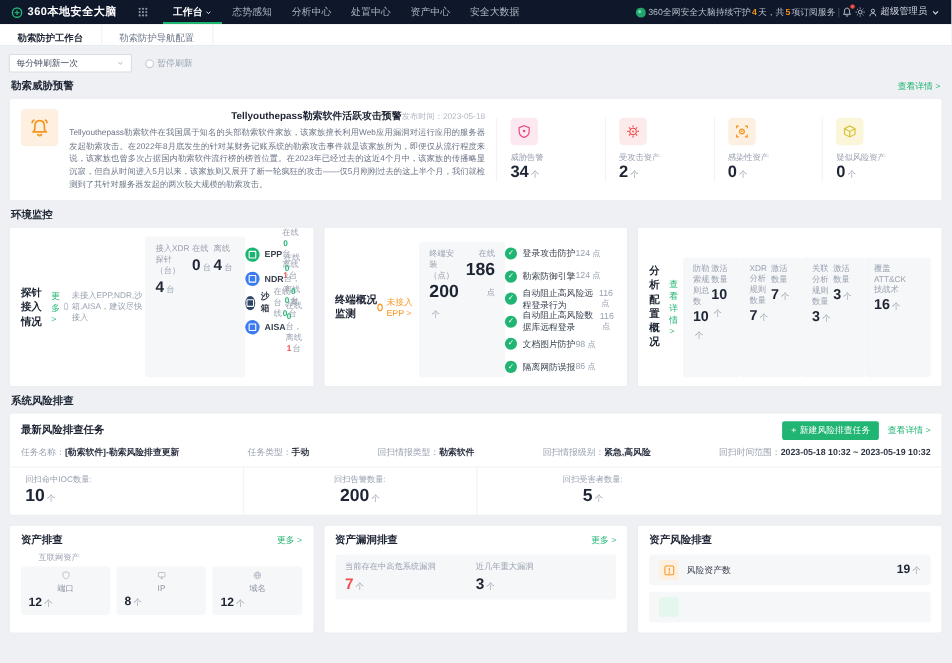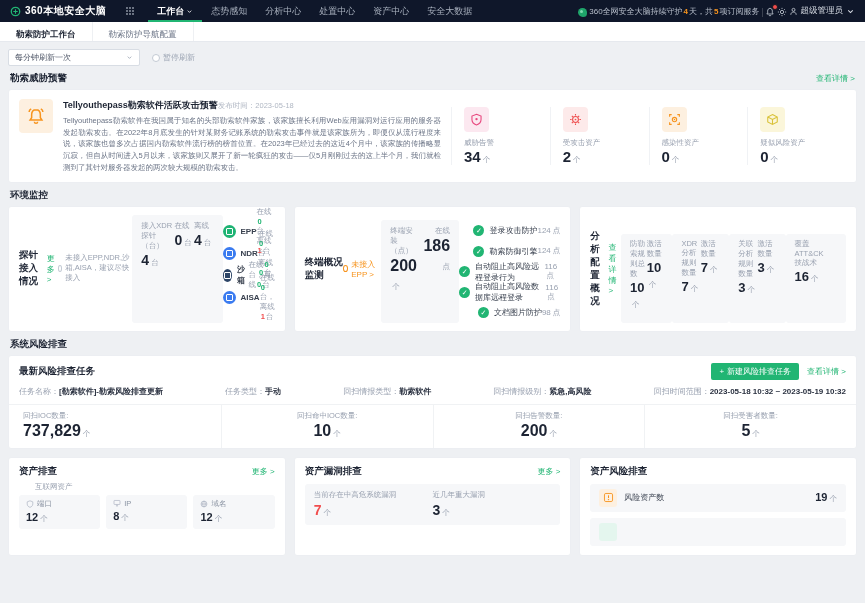--- a/index.html
+++ b/index.html
@@ -10,62 +10,62 @@
   .navbar { height:22px; background:#0f172a; display:flex; align-items:center; padding:0 10px; color:#aab2bf; font-size:9px; }
   .logo { display:flex; align-items:center; gap:4px; }
   .logo svg { width:11px; height:11px; }
   .logo-text { color:#fff; font-weight:bold; font-size:10px; letter-spacing:.5px; }
   .apps-icon { margin-left:20px; display:grid; grid-template-columns:repeat(3,2px); grid-gap:1px; cursor:pointer; }
   .apps-icon i { width:2px; height:2px; background:#8b93a1; border-radius:50%; }
   .mainnav { display:flex; align-items:center; height:100%; margin-left:14px; }
   .nav-item { display:flex; align-items:center; gap:2px; padding:0 9px; height:100%; cursor:pointer; color:#aab2bf; }
   .nav-item.active { color:#fff; font-weight:bold; box-shadow:inset 0 -2px 0 #21b573; }
   .nav-item svg { width:7px; height:7px; }
-  .nav-right { margin-left:auto; display:flex; align-items:flex-end; gap:2px; }
+  .nav-right { margin-left:auto; display:flex; align-items:center; gap:2px; }
   .brain-dot { width:9px; height:9px; border-radius:50% 50% 45% 55%; background:#1fa56b; position:relative; }
   .brain-dot::after { content:""; position:absolute; left:2px; top:2px; width:3px; height:3px; border-radius:50%; background:#7fd9b0; }
   .sub-text { font-size:8px; color:#b8bfcb; }
   .sub-num { color:#f7941e; font-weight:bold; margin:0 1px; }
   .nav-divider { width:1px; height:9px; background:#3a4150; }
   .icon-btn { position:relative; display:flex; align-items:center; cursor:pointer; color:#c3cad4; }
   .icon-btn svg { width:10px; height:10px; }
   .badge-dot { position:absolute; top:-3px; right:-3px; width:6px; height:6px; background:#f14d4d; border-radius:50%; border:1px solid #151921; }
   .user-menu { display:flex; align-items:center; gap:3px; cursor:pointer; color:#d7dce4; font-size:8.5px; }
   .user-menu svg { width:9px; height:9px; }
 
   
   .tabbar { height:20px; background:#fff; display:flex; align-items:stretch; border-bottom:1px solid #e6e9ee; }
   .tab { display:flex; align-items:flex-end; padding:0 16px; font-size:8.5px; color:#6b7486; border-right:1px solid #eef0f3; cursor:pointer; }
   .tab.active { color:#1d2433; font-weight:bold; }
 
   
   .content { padding:5px 8px; }
   .toolbar { display:flex; align-items:center; margin:2px 0 4px; }
-  .sel { display:inline-flex; align-items:center; justify-content:space-between; width:132px; height:17px;
+  .sel { display:inline-flex; align-items:center; justify-content:space-between; width:112px; height:17px;
     background:#fff; border:1px solid #d8dde4; border-radius:2px; padding:0 6px; font-size:8px; color:#4a5263; cursor:pointer; }
   .sel svg { width:7px; height:7px; color:#9aa3b2; }
   .pause { display:inline-flex; align-items:center; gap:3px; margin-left:12px; font-size:8px; color:#9aa3b2; cursor:pointer; }
   .radio { width:8px; height:8px; border:1px solid #c3cad4; border-radius:50%; background:#fff; }
 
   .section-head { display:flex; justify-content:space-between; align-items:center; margin:6px 2px 4px; }
   .section-title { font-size:9.5px; font-weight:bold; color:#1d2433; }
   .link-green { color:#21b573; font-size:8px; font-weight:normal; cursor:pointer; }
   .link-orange { color:#f7941e; font-size:8px; font-weight:normal; cursor:pointer; display:inline-flex; align-items:center; gap:3px; }
   .ring { width:7px; height:7px; border:1px solid #c3cad4; border-radius:50%; display:inline-block; }
   .ring.orange { border-color:#f7941e; }
 
   .card { background:#fff; border-radius:3px; border:1px solid #eceef2; }
 
   
   .alert-card { display:flex; gap:10px; padding:9px 10px; align-items:flex-start; }
   .alert-ico { flex:none; width:34px; height:34px; border-radius:4px; background:#fdf0e0; color:#f7941e;
     display:flex; align-items:center; justify-content:center; }
   .alert-ico svg { width:18px; height:18px; }
   .alert-main { flex:none; width:378px; }
-  .alert-title-row { display:flex; justify-content:flex-start; align-items:baseline; }
+  .alert-title-row { display:flex; justify-content:flex-end; align-items:baseline; }
   .alert-title { font-size:9px; font-weight:bold; color:#1d2433; }
   .alert-date { font-size:7.5px; color:#b0b7c3; }
   .alert-body { margin-top:3px; font-size:7.5px; line-height:1.55; color:#6b7486; text-align:justify; }
   .alert-stats { flex:1; display:grid; grid-template-columns:repeat(4,1fr); align-self:stretch; align-items:center; }
   .astat { display:flex; gap:6px; padding-left:12px; border-left:1px solid #f0f2f5;flex-direction:column; }
   .astat-ico { width:25px; height:25px; border-radius:4px; display:flex; align-items:center; justify-content:center; }
   .astat-ico svg { width:13px; height:13px; }
   .c1 { background:#fce8f0; color:#e8477e; } .c2 { background:#fdeaea; color:#ef4f4f; }
   .c3 { background:#fdf0e0; color:#f7941e; } .c4 { background:#fbf6da; color:#d9c23a; }
   .lbl { font-size:7.5px; color:#99a1b0; }
@@ -84,21 +84,21 @@
   .probe-row { display:flex; justify-content:space-between; align-items:center; height:20px; margin-top:2px; }
   .p-left { display:flex; align-items:center; gap:5px; font-size:8px; color:#39414f; font-weight:bold; }
   .p-ico { width:13px; height:13px; border-radius:50%; display:flex; align-items:center; justify-content:center; }
   .p-ico::after { content:""; width:5px; height:5px; border:1px solid #fff; border-radius:1px; }
   .p-right { font-size:7.5px; color:#99a1b0; }
   .p-right b { font-weight:bold; margin:0 1px; }
   .n-green { color:#21b573; } .n-red { color:#f14d4d; }
 
   .t-summary { display:grid; grid-template-columns:1fr auto; margin-top:5px; }
   .t-summary .col2 { text-align:right; }
-  .t-row { display:flex; justify-content:flex-end; align-items:center; height:19.5px; margin-top:1px; }
+  .t-row { display:flex; justify-content:flex-start; align-items:center; height:19.5px; margin-top:1px; }
   .t-left { display:flex; align-items:center; gap:5px; font-size:8px; color:#39414f; }
   .chk { width:11px; height:11px; border-radius:50%; background:#21b573; color:#fff; font-size:7px; line-height:11px; text-align:center; flex:none; }
   .t-val { font-size:8px; color:#99a1b0; }
 
   .an-box { background:#f6f7f9; border-radius:3px; padding:5px 9px 6px; display:grid; grid-template-columns:1fr 1fr; margin-top:19px; }
   .an-val { font-size:13px; font-weight:bold; color:#1d2433; margin-top:1px; }
 
   
   .task-head { display:flex; align-items:center; padding:7px 10px 4px; }
   .task-actions { margin-left:auto; display:flex; align-items:center; gap:8px; }
@@ -108,21 +108,21 @@
   .task-meta b { color:#2a3140; font-weight:bold; }
   .task-stats { display:grid; grid-template-columns:repeat(4,1fr); border-top:1px solid #f0f2f4; }
   .tstat { padding:6px 14px 8px; text-align:center; border-left:1px solid #f0f2f4; }
   .tstat:first-child { text-align:left; border-left:none; }
   .tstat .val { font-size:16px; font-weight:bold; color:#1d2433; margin-top:1px; }
 
   .bot-card { padding:7px 10px 9px; }
   .group-lbl { font-size:7.5px; color:#99a1b0; margin:4px 16px 3px; }
   .mini-row { display:grid; grid-template-columns:repeat(3,1fr); gap:6px; }
   .mini { background:#f6f7f9; border-radius:3px; padding:4px 7px 5px; }
-  .mini-top { display:flex; align-items:center; gap:3px; font-size:7.5px; color:#8b94a3; }
+  .mini-top { display:flex; align-items:center; gap:3px; font-size:7.5px; color:#8b94a3;flex-direction:column; }
   .mini-top svg { width:8px; height:8px; color:#a9b1bf; flex:none; }
   .mini-val { font-size:11px; font-weight:bold; color:#1d2433; margin-top:2px; }
 
   .vuln-box { background:#f6f7f9; border-radius:3px; padding:6px 9px 7px; margin-top:6px; display:grid; grid-template-columns:1fr 1fr; }
   .vuln-val { font-size:14px; font-weight:bold; color:#1d2433; margin-top:2px; }
   .vuln-val.red { color:#f14d4d; }
 
   .risk-row { background:#f6f7f9; border-radius:3px; padding:5px 9px; display:flex; align-items:center; gap:7px; margin-top:6px; height:28px; }
   .risk-ico { width:18px; height:18px; border-radius:3px; display:flex; align-items:center; justify-content:center; flex:none; }
   .risk-ico svg { width:11px; height:11px; }
@@ -415,20 +415,27 @@
             </span>
           <span class="t-val"><span>116</span><span class="unit">点</span></span>
         </div>
         <div class="t-row">
           <span class="t-left">
               <i class="chk">✓</i>
               <span>文档图片防护</span>
             </span>
           <span class="t-val"><span>98</span><span class="unit">点</span></span>
         </div>
+        <div class="t-row">
+          <span class="t-left">
+              <i class="chk">✓</i>
+              <span>隔离网防误报</span>
+            </span>
+          <span class="t-val"><span>86</span><span class="unit">点</span></span>
+        </div>
       </div>
     </div>
 
     <div class="card env-card">
       <div class="card-head">
         <span class="card-title">分析配置概况</span>
         <span class="link-green">查看详情 &gt;</span>
       </div>
       <div class="an-box">
         <span>
@@ -486,24 +493,20 @@
     </div>
     <div class="task-meta">
       <span><span>任务名称：</span><b>[勒索软件]-勒索风险排查更新</b></span>
       <span><span>任务类型：</span><b>手动</b></span>
       <span><span>回扫情报类型：</span><b>勒索软件</b></span>
       <span><span>回扫情报级别：</span><b>紧急,高风险</b></span>
       <span><span>回扫时间范围：</span><b>2023-05-18 10:32 ~ 2023-05-19 10:32</b></span>
     </div>
     <div class="task-stats">
       <div class="tstat">
-        <div class="lbl">回扫IOC数量:</div>
-        <div class="val"><span>737,829</span><span class="unit">个</span></div>
-      </div>
-      <div class="tstat">
         <div class="lbl">回扫命中IOC数量:</div>
         <div class="val"><span>10</span><span class="unit">个</span></div>
       </div>
       <div class="tstat">
         <div class="lbl">回扫告警数量:</div>
         <div class="val"><span>200</span><span class="unit">个</span></div>
       </div>
       <div class="tstat">
         <div class="lbl">回扫受害者数量:</div>
         <div class="val"><span>5</span><span class="unit">个</span></div>

